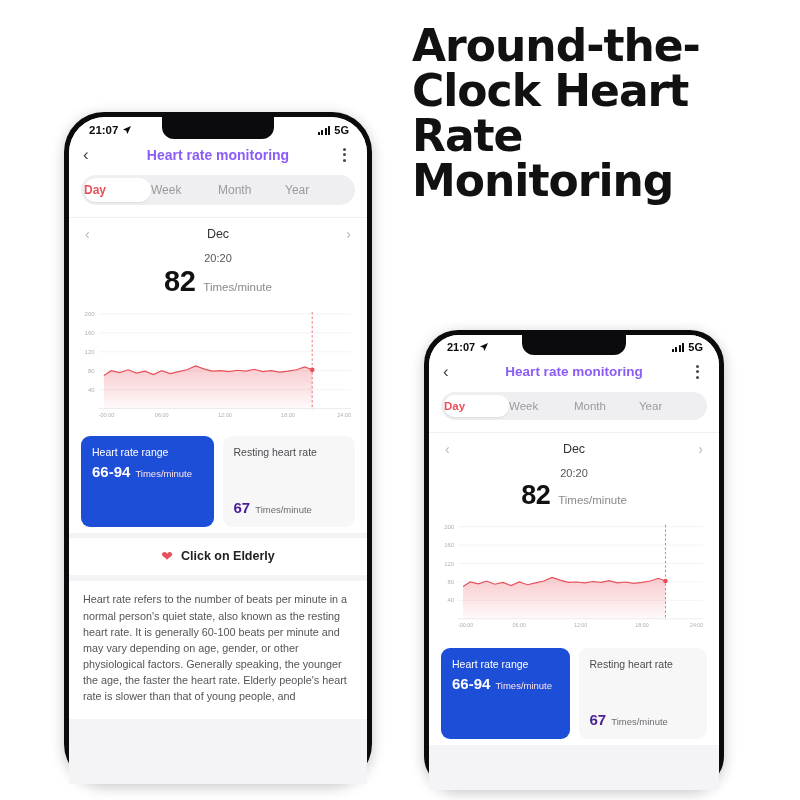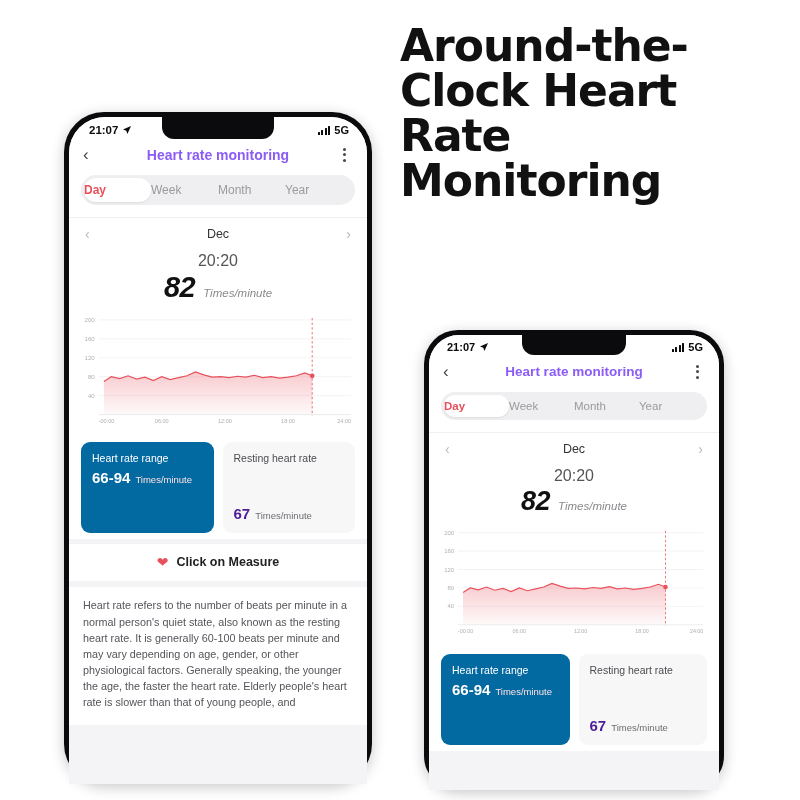--- a/index.html
+++ b/index.html
@@ -11,21 +11,21 @@
     height: 800px;
     background: #ffffff;
     font-family: "Liberation Sans", sans-serif;
     overflow: hidden;
     position: relative;
   }
 
   
   .promo {
     position: absolute;
-    left: 400px;
+    left: 412px;
     top: 24px;
     width: 380px;
   }
   .promo-title {
     font-size: 44px;
     line-height: 1.02;
     font-weight: bold;
     color: #111111;
     letter-spacing: -1px;
     margin: 0 0 14px 0;
@@ -184,30 +184,29 @@
     border-top: 1px solid #f0f0f2;
   }
   .date-nav .arrow { color: #b8b8bc; font-size: 14px; }
   .date-nav .date-label { font-size: 12.5px; color: #333; }
 
   .reading {
     text-align: center;
     padding: 2px 0 6px 0;
   }
   .reading-time {
-    font-size: 16px;
+    font-size: 11px;
     color: #555;
     margin-bottom: 1px;
   }
   .reading-row {
     display: flex;
     align-items: baseline;
     justify-content: center;
     gap: 8px;
-    font-style: italic;
   }
   .reading-value {
     font-size: 29px;
     font-weight: bold;
     color: #111;
     letter-spacing: -0.5px;
   }
   .reading-unit {
     font-size: 11.5px;
     color: #8a8a8e;
@@ -228,21 +227,21 @@
     gap: 9px;
     padding: 8px 12px 6px 12px;
     background: #ffffff;
   }
   .tile {
     flex: 1;
     border-radius: 9px;
     padding: 10px 10px 11px 11px;
     box-sizing: border-box;
   }
-  .tile.primary { background: #0369a1; }
+  .tile.primary { background: #1d4ed8; }
   .tile.secondary { background: #f7f7f8; }
   .tile-label {
     font-size: 10.5px;
     margin-bottom: 5px;
     display: block;
   }
   .tile.primary .tile-label { color: #ffffff; }
   .tile.secondary .tile-label { color: #4c4c50; }
   .tile-value-row { display: flex; align-items: baseline; gap: 5px; }
   .tile-value { font-size: 15px; font-weight: bold; }
@@ -403,21 +402,21 @@
         <span class="tile-label">Resting heart rate</span>
         <div class="tile-value-row">
           <span class="tile-value">67</span>
           <span class="tile-unit">Times/minute</span>
         </div>
       </div>
     </div>
 
     <div class="measure-row">
       <span class="heart-icon">❤</span>
-      <span class="measure-label">Click on Measure</span>
+      <span class="measure-label">Click on Elderly</span>
     </div>
 
     <div class="article">
       <p>Heart rate refers to the number of beats per minute in a normal person's quiet state, also known as the resting heart rate. It is generally 60-100 beats per minute and may vary depending on age, gender, or other physiological factors. Generally speaking, the younger the age, the faster the heart rate. Elderly people's heart rate is slower than that of young people, and</p>
     </div>
 
   </div>
 </div>
 
 <div class="phone" id="phone-small">

